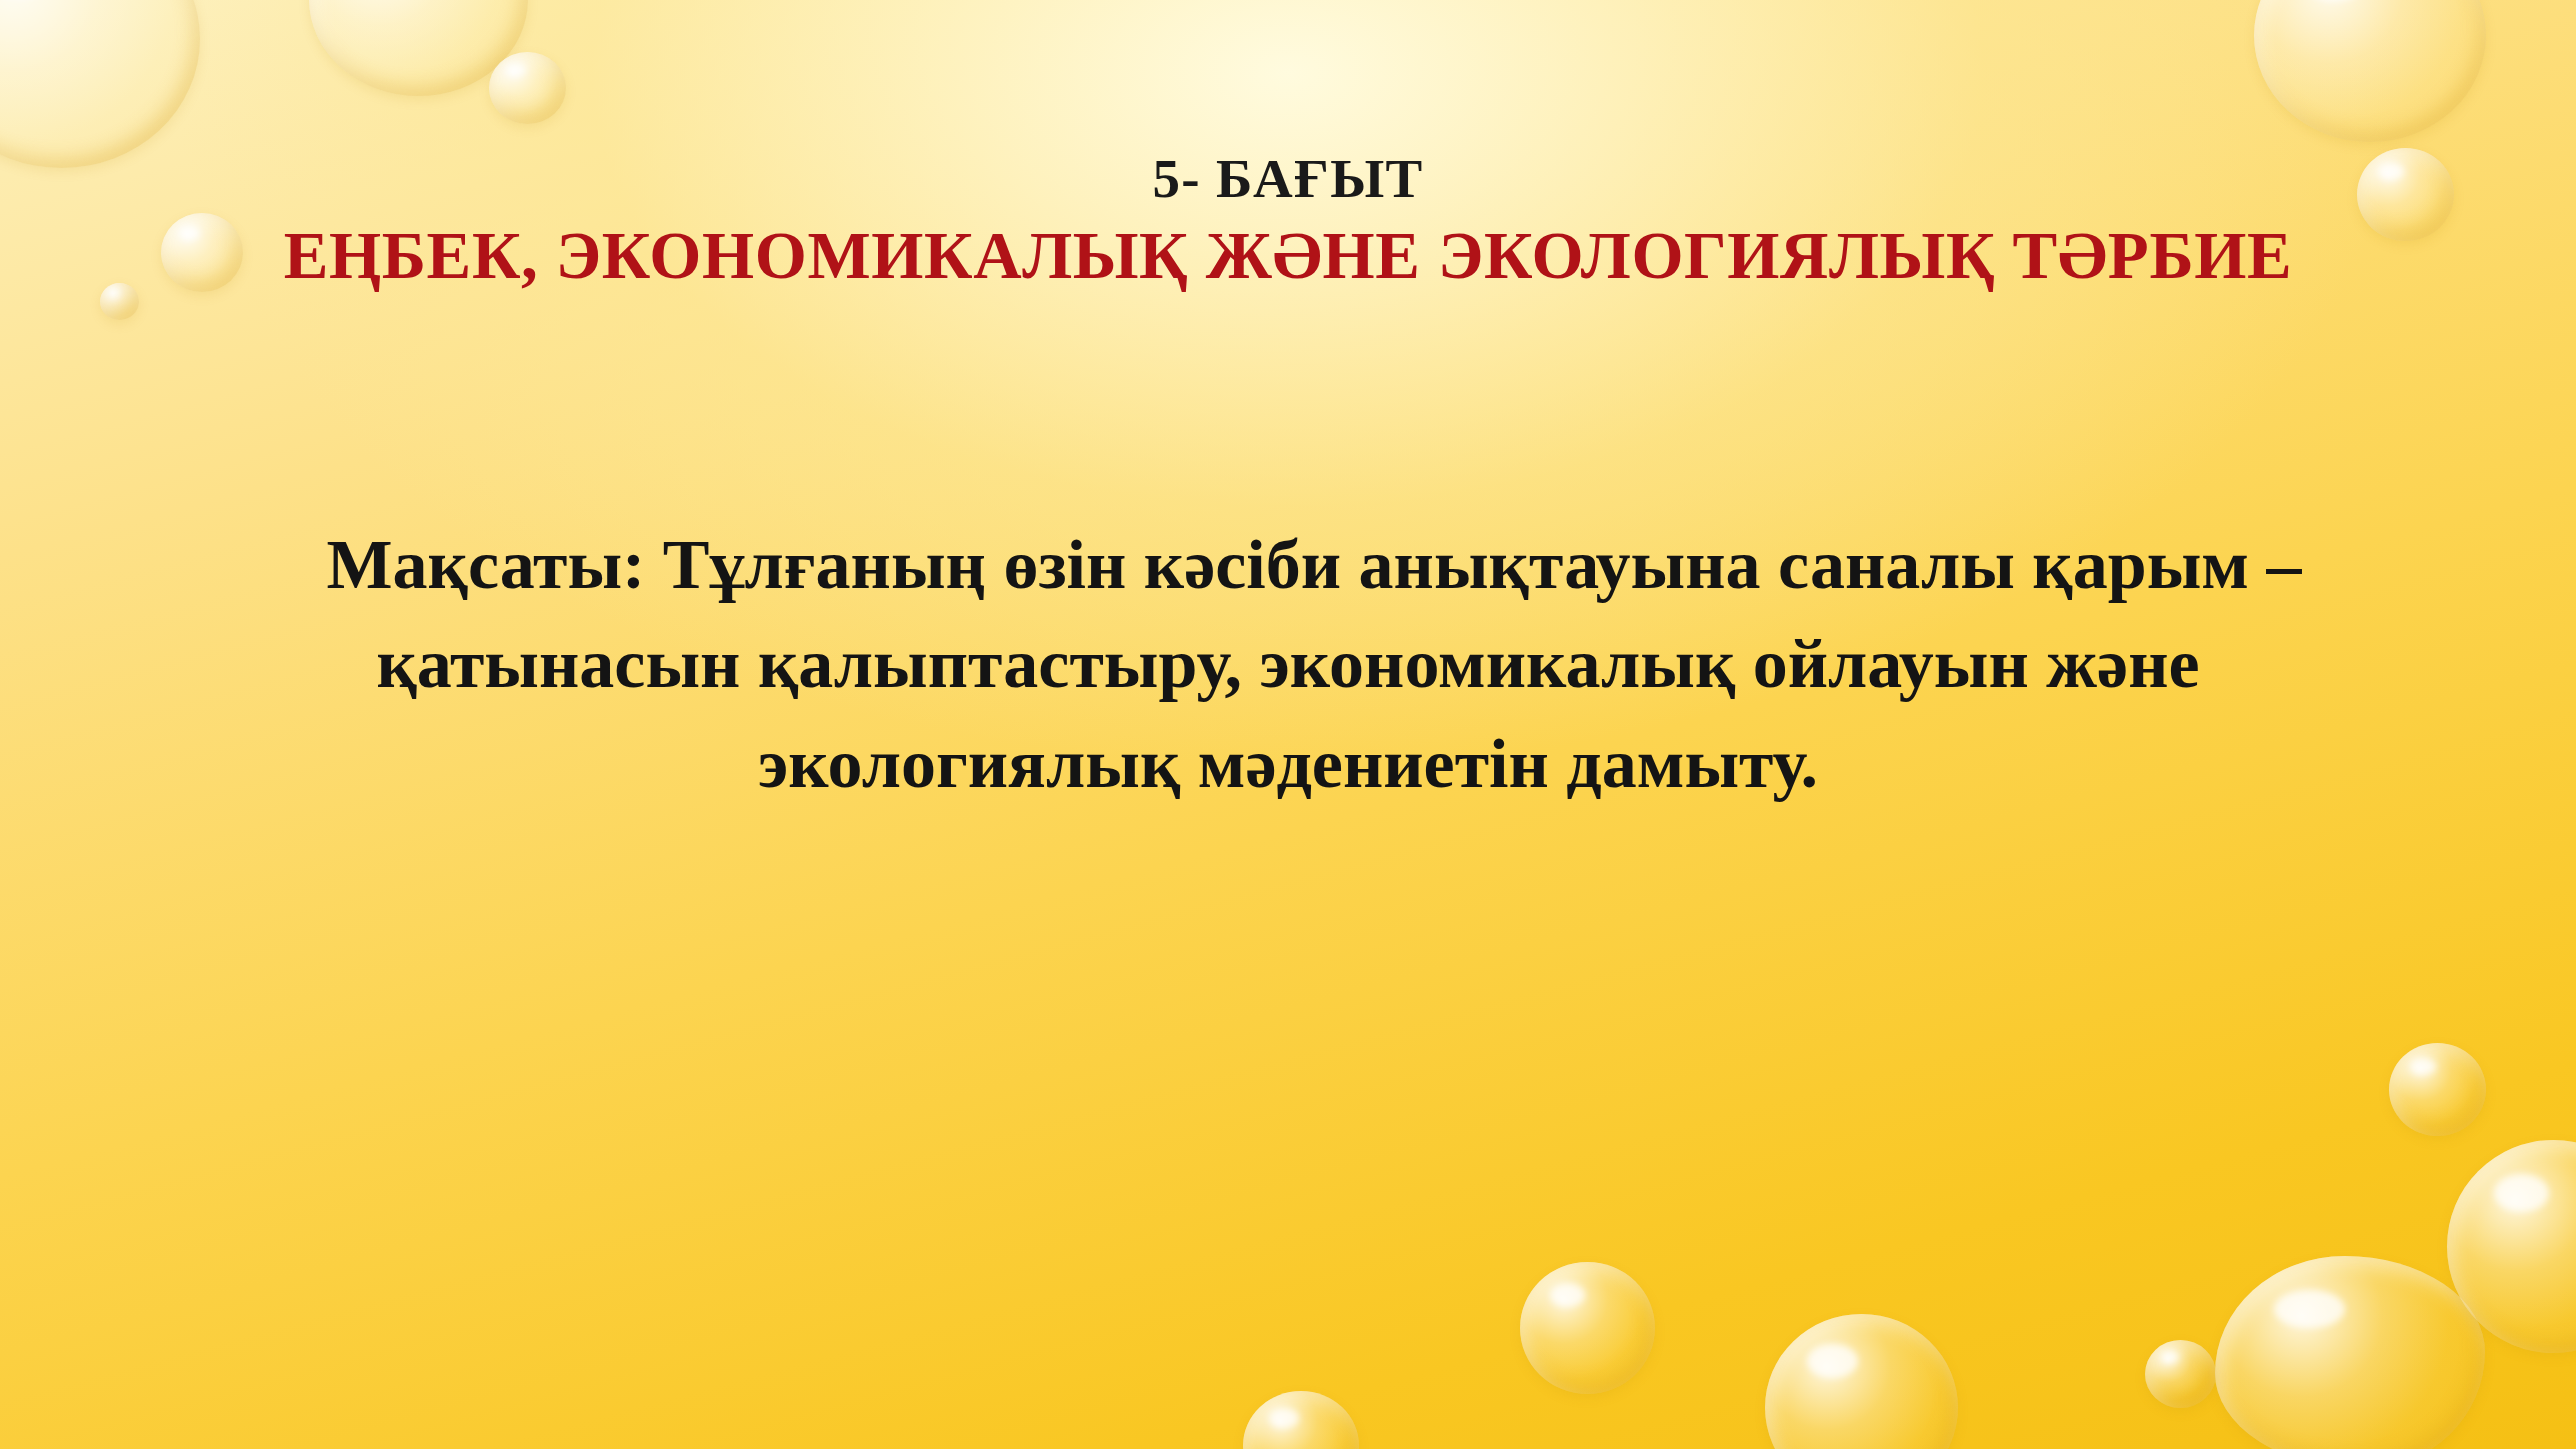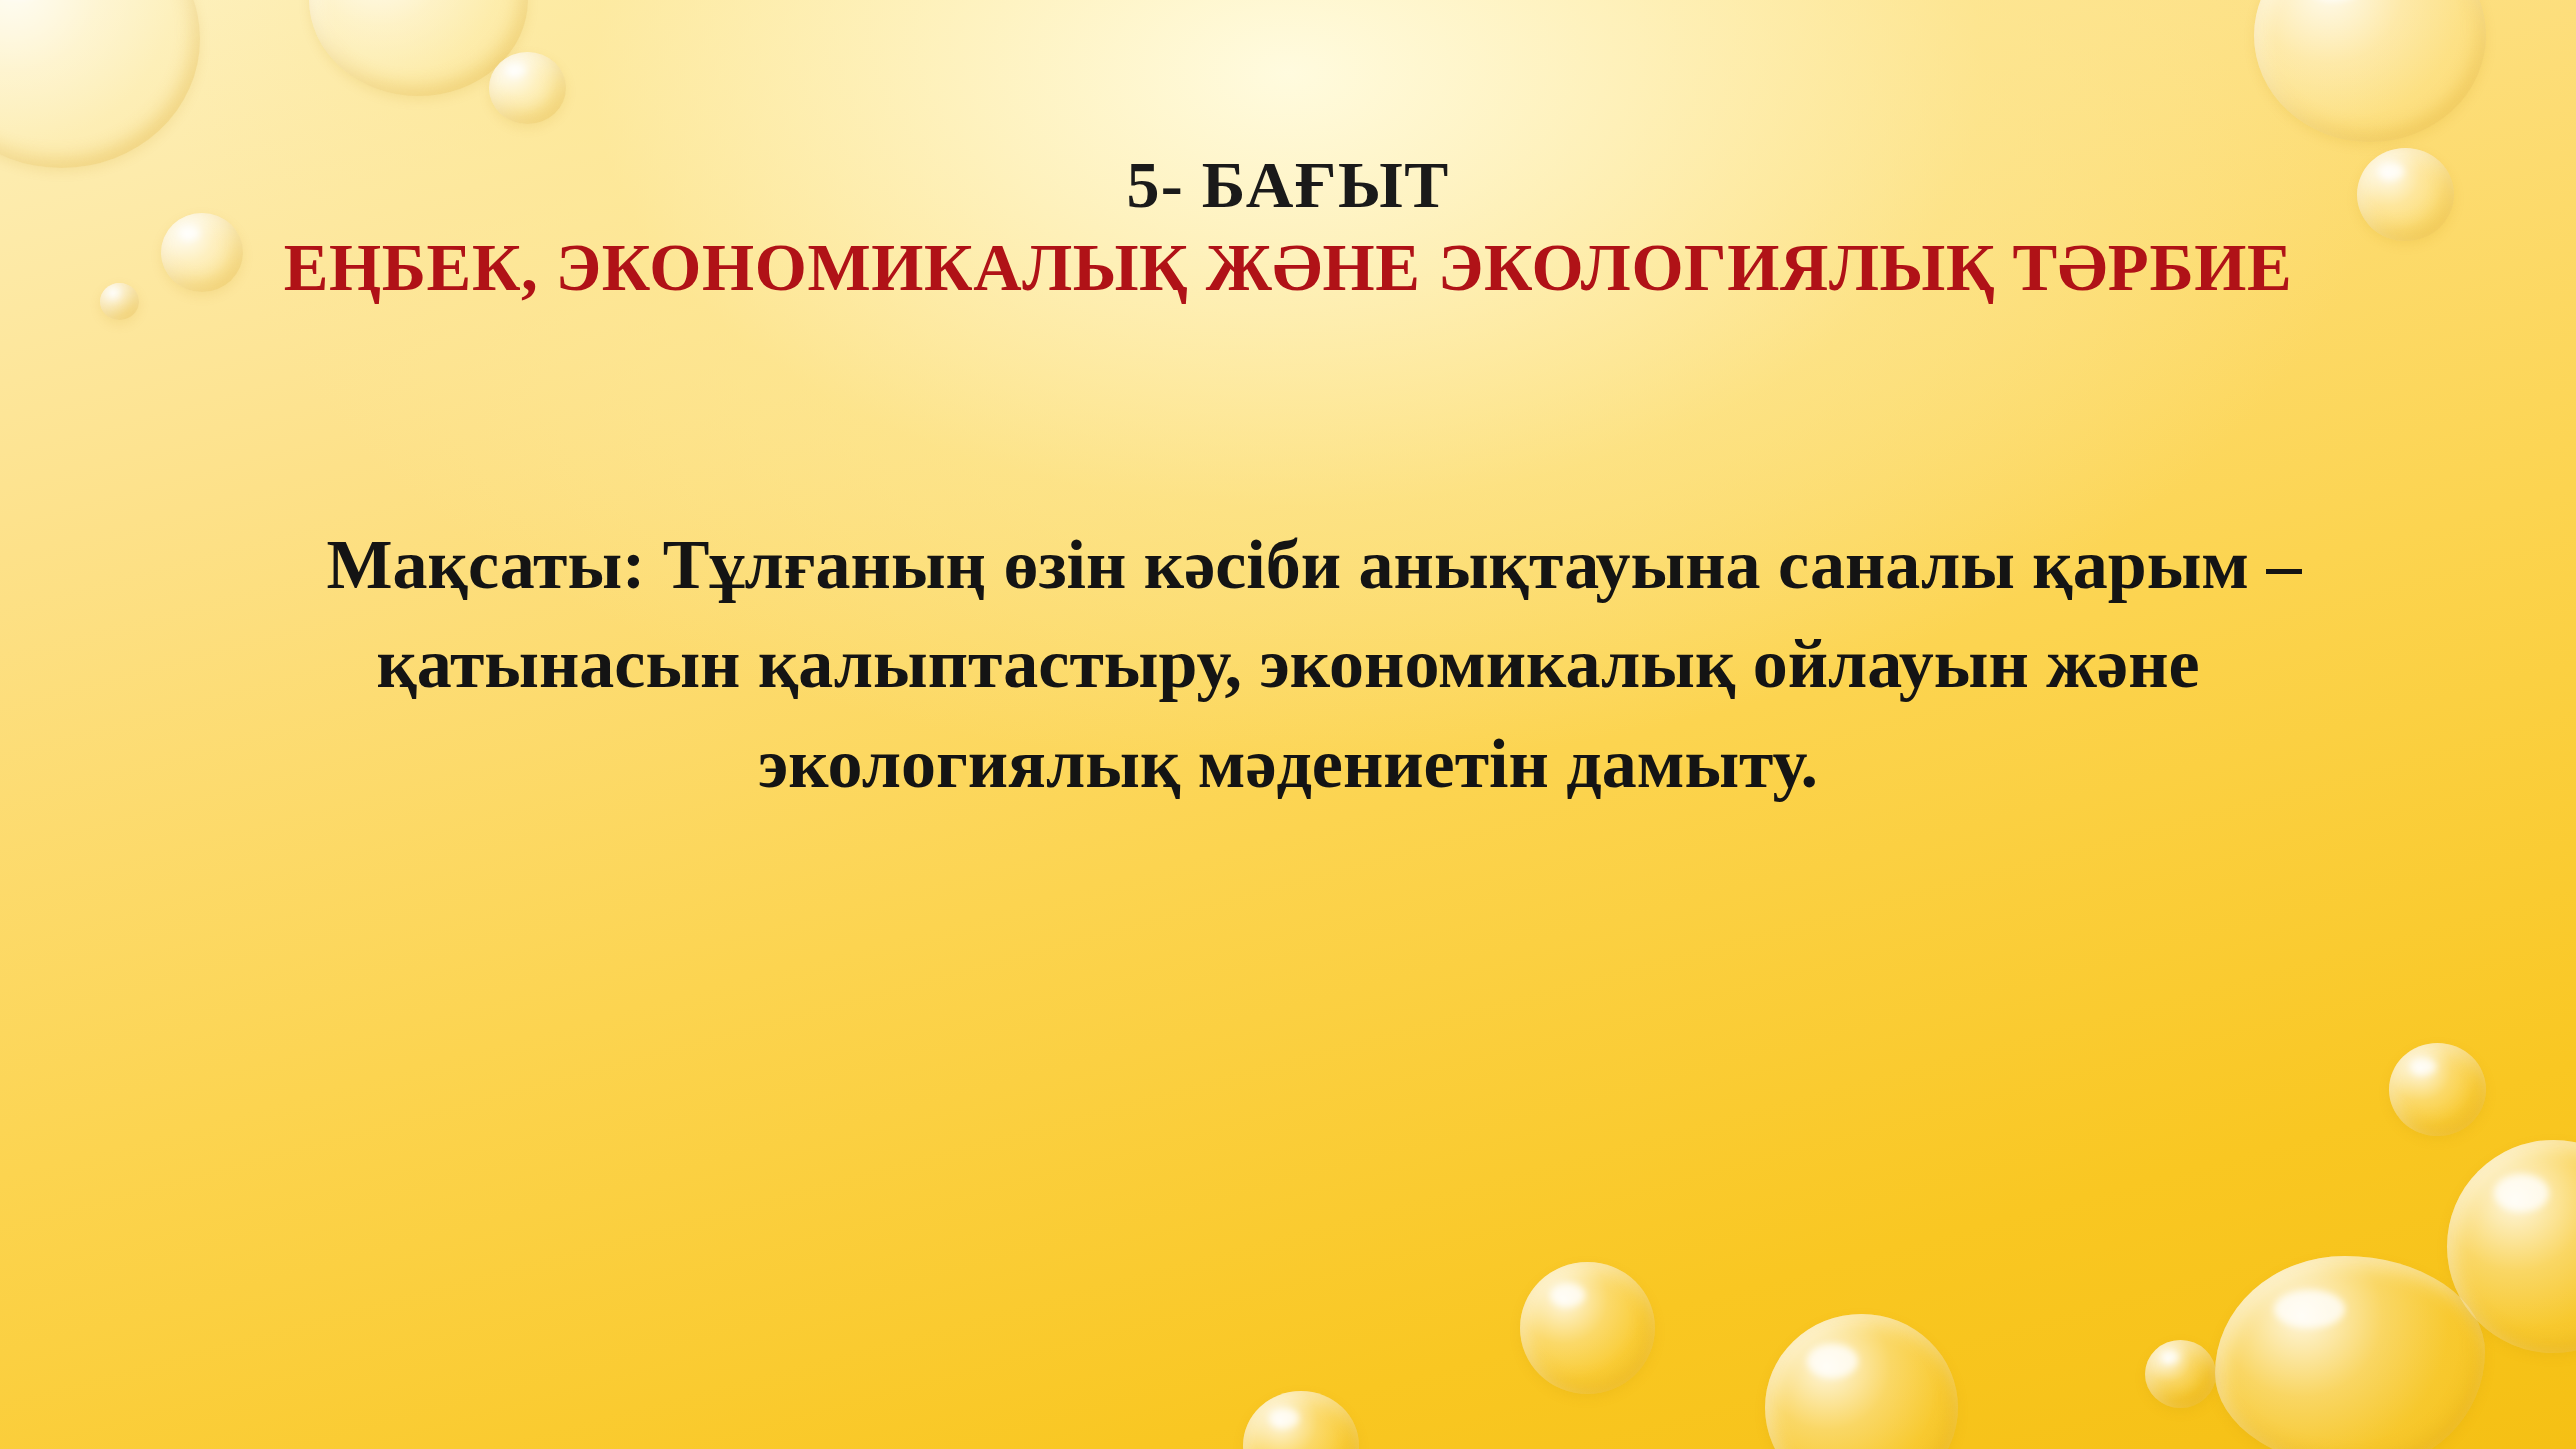--- a/index.html
+++ b/index.html
@@ -72,21 +72,21 @@
 
   
   .title-block {
     position: absolute;
     left: 0;
     right: 0;
     top: 148px;
     text-align: center;
   }
   .title-line-1 {
-    font-size: 66px;
+    font-size: 55px;
     font-weight: bold;
     color: #1a1a1a;
     letter-spacing: 1.3px;
     line-height: 1.12;
     margin: 0 0 6.4px 0;
   }
   .title-line-2 {
     font-size: 67px;
     font-weight: bold;
     color: #b01217;

